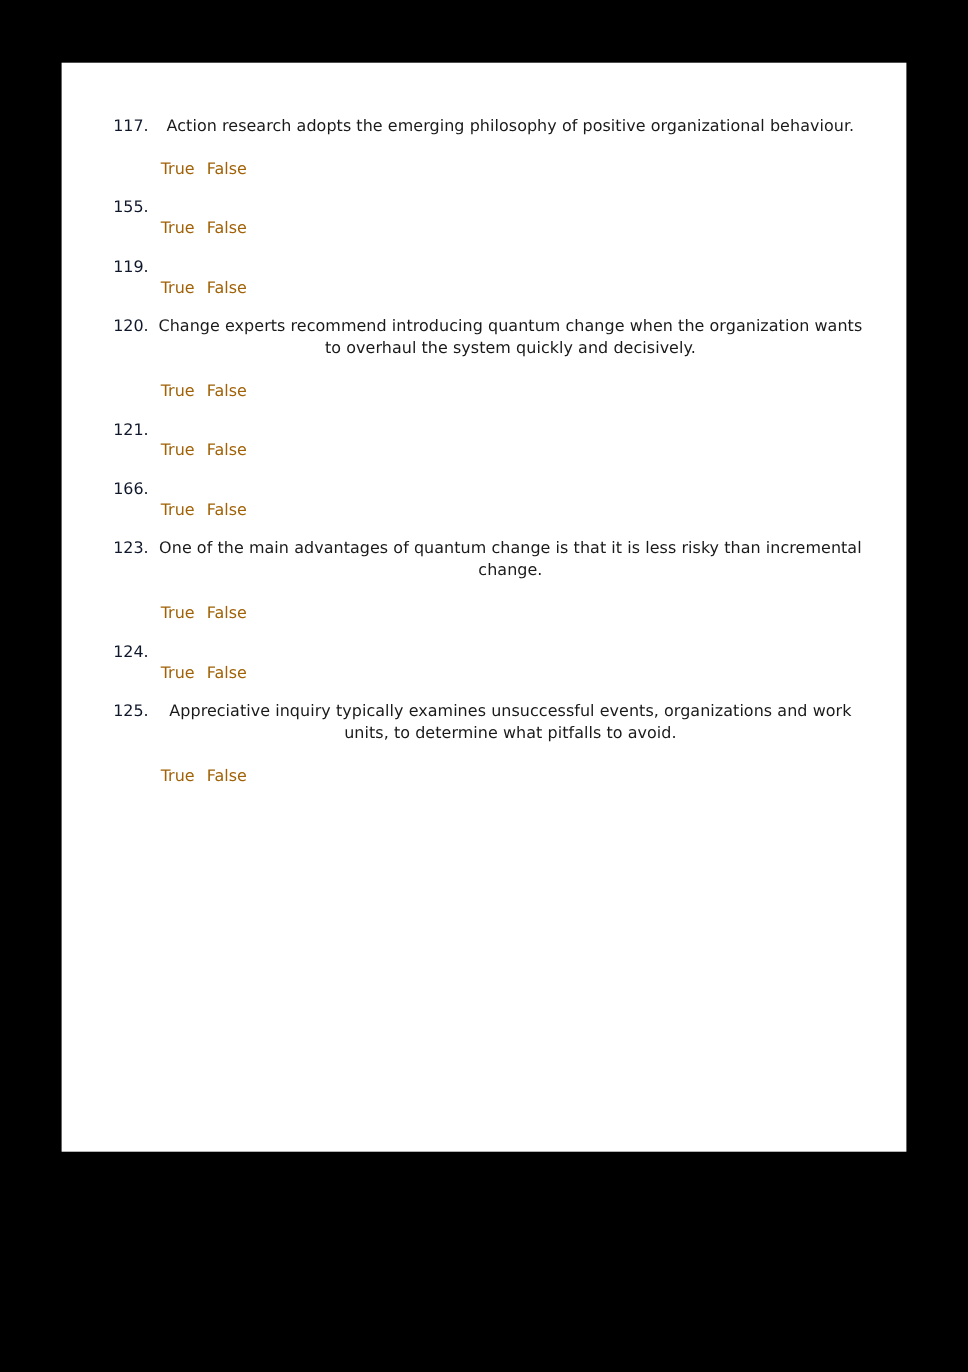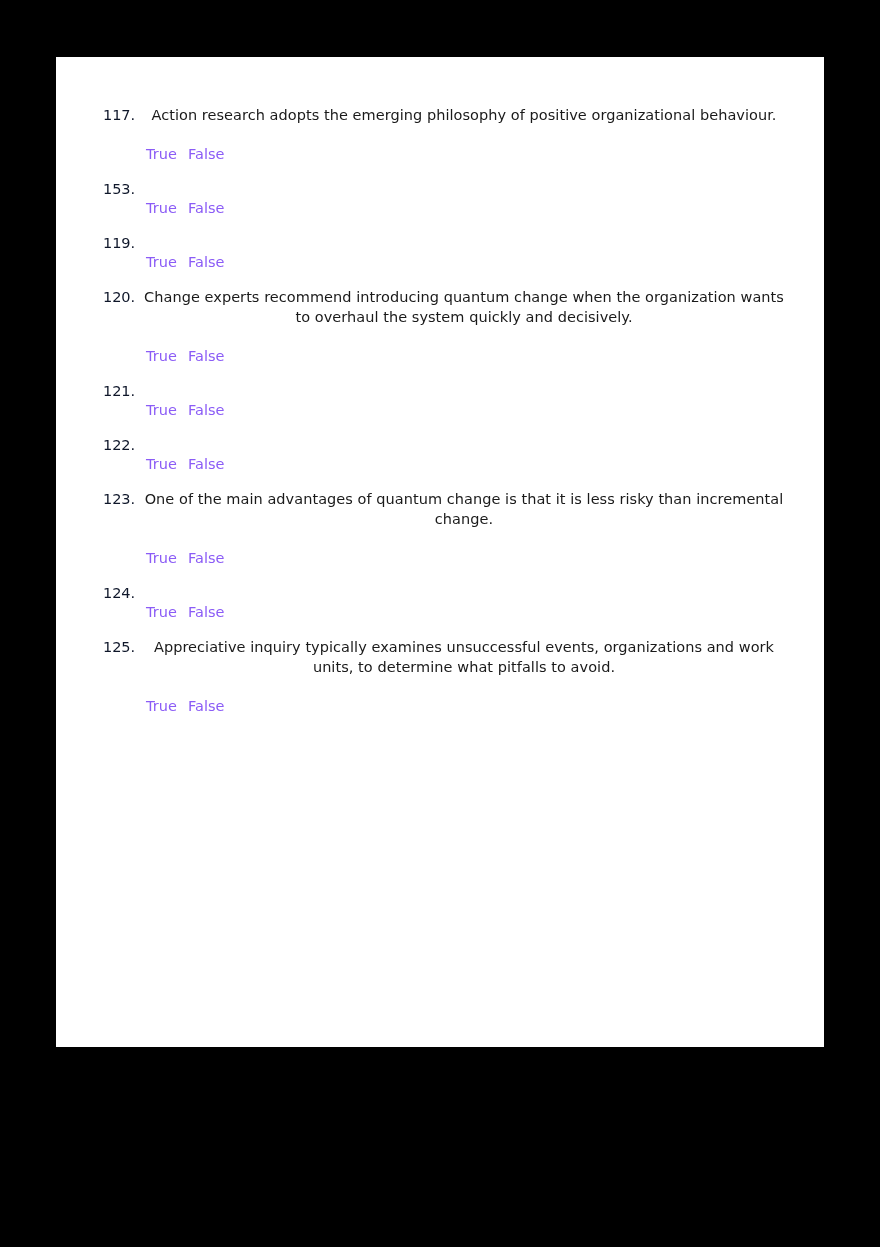--- a/index.html
+++ b/index.html
@@ -70,21 +70,21 @@
   
   .answer-options {
     margin-top: 19px;
     display: flex;
     align-items: baseline;
   }
 
   .answer-option {
     font-size: 14.5px;
     line-height: 20px;
-    color: #8b5cf6;
+    color: #a16207;
     display: inline-block;
   }
 
   .answer-option.option-true {
     width: 53px;
     min-width: 53px;
   }
 </style>
 </head>
 <body>
@@ -95,21 +95,21 @@
         <div class="question-number">117.</div>
         <div class="question-body">
           <p class="question-text">Action research adopts the emerging philosophy of positive organizational behaviour.</p>
           <div class="answer-options">
             <span class="answer-option option-true">True</span>
             <span class="answer-option option-false">False</span>
           </div>
         </div>
       </div>
       <div class="question-item">
-        <div class="question-number">153.</div>
+        <div class="question-number">155.</div>
         <div class="question-body">
           <div class="answer-options">
             <span class="answer-option option-true">True</span>
             <span class="answer-option option-false">False</span>
           </div>
         </div>
       </div>
       <div class="question-item">
         <div class="question-number">119.</div>
         <div class="question-body">
@@ -132,21 +132,21 @@
       <div class="question-item">
         <div class="question-number">121.</div>
         <div class="question-body">
           <div class="answer-options">
             <span class="answer-option option-true">True</span>
             <span class="answer-option option-false">False</span>
           </div>
         </div>
       </div>
       <div class="question-item">
-        <div class="question-number">122.</div>
+        <div class="question-number">166.</div>
         <div class="question-body">
           <div class="answer-options">
             <span class="answer-option option-true">True</span>
             <span class="answer-option option-false">False</span>
           </div>
         </div>
       </div>
       <div class="question-item">
         <div class="question-number">123.</div>
         <div class="question-body">

